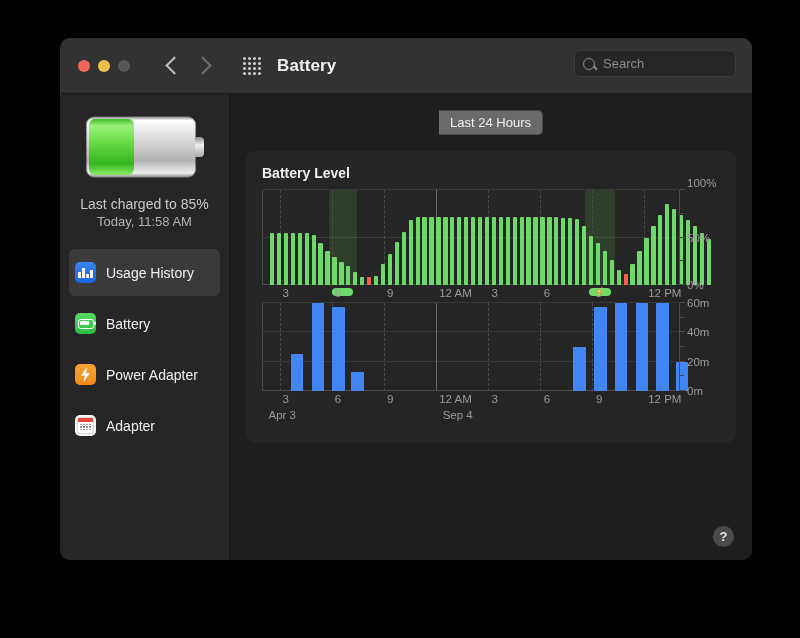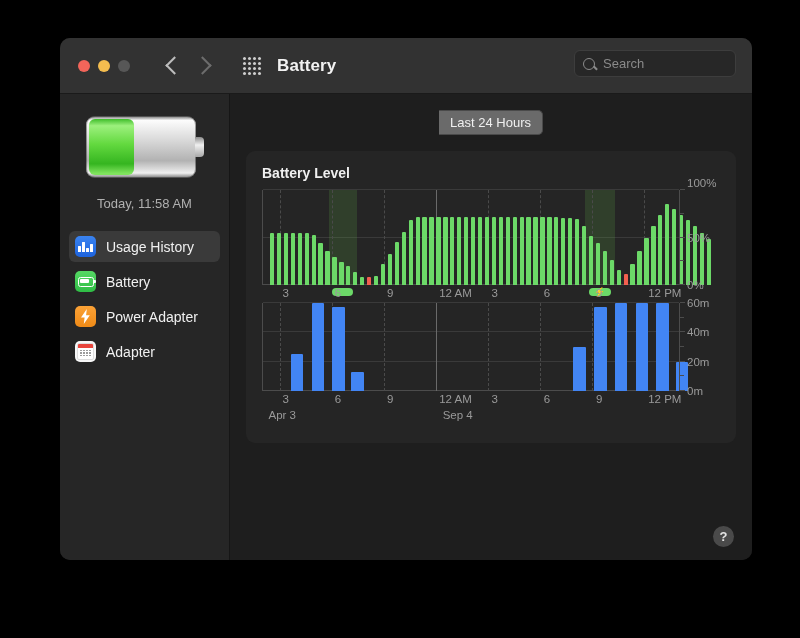--- a/index.html
+++ b/index.html
@@ -182,21 +182,21 @@
   #chargedtime {
     color: #b0b0b0;
     font-size: 13px;
     margin-top: 2px;
   }
 
   #navlist { margin-top: 20px; padding: 0 9px; }
   .navitem {
     display: flex;
     align-items: center;
-    height: 31px;
+    height: 47px;
     padding: 0 6px;
     border-radius: 6px;
     margin-bottom: 4px;
     text-align: center;
   }
   .navitem.selected { background: #3a3a3a; }
   .navlabel {
     margin-left: 10px;
     color: #f0f0f0;
     font-size: 14px;
@@ -446,20 +446,21 @@
 
     <div id="sidebar">
       <div id="bigbattery">
         <div class="batt-body">
           <div class="batt-fill" id="battfill" style="width: 45.76px;"></div>
         </div>
         <div class="batt-cap"></div>
       </div>
 
       <div id="statuslines">
+        <div id="lastcharged">Last charged to 85%</div>
         <div id="chargedtime">Today, 11:58 AM</div>
       </div>
 
       <div id="navlist">
         <div class="navitem selected">
           <div class="navicon blue">
             <span class="bars-glyph">
                 <i style="height:6px"></i>
                 <i style="height:10px"></i>
                 <i style="height:4px"></i>

